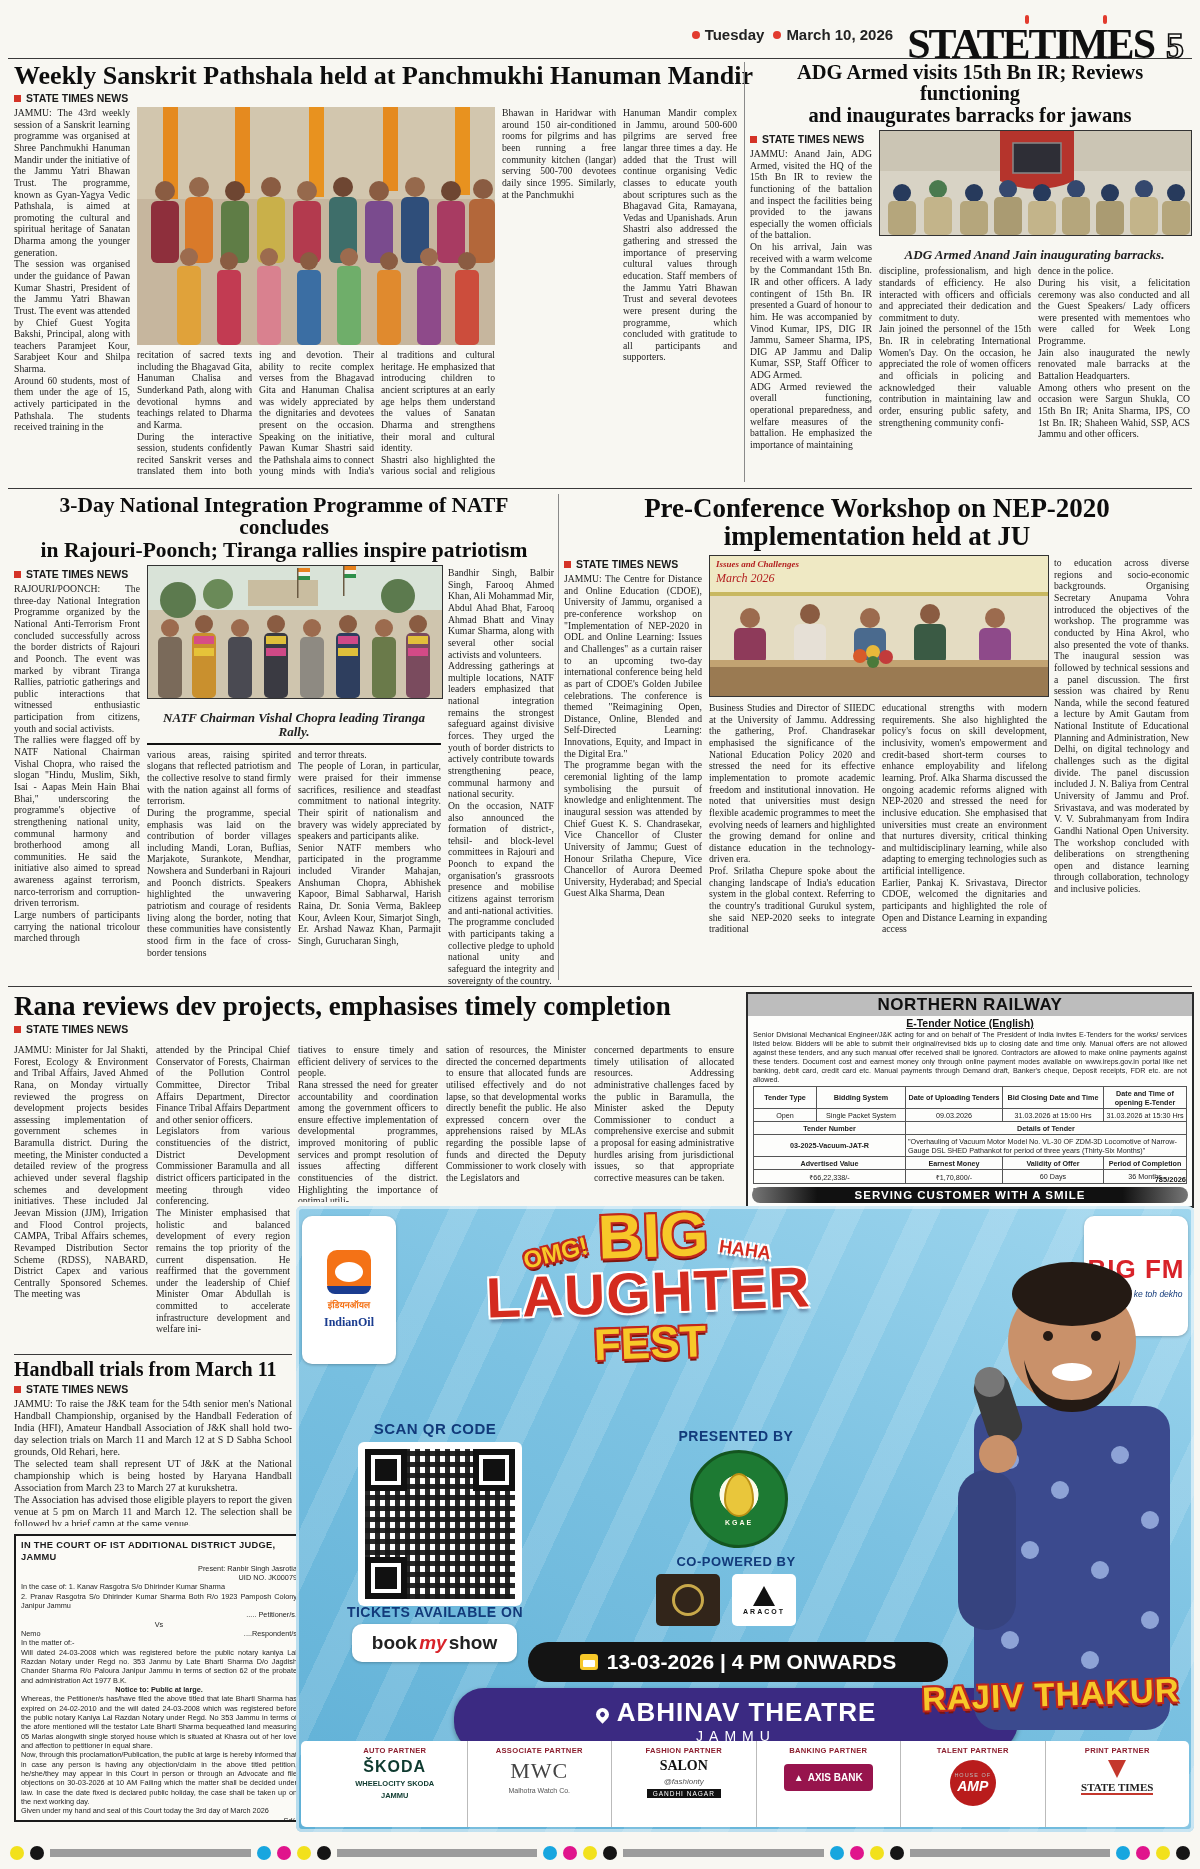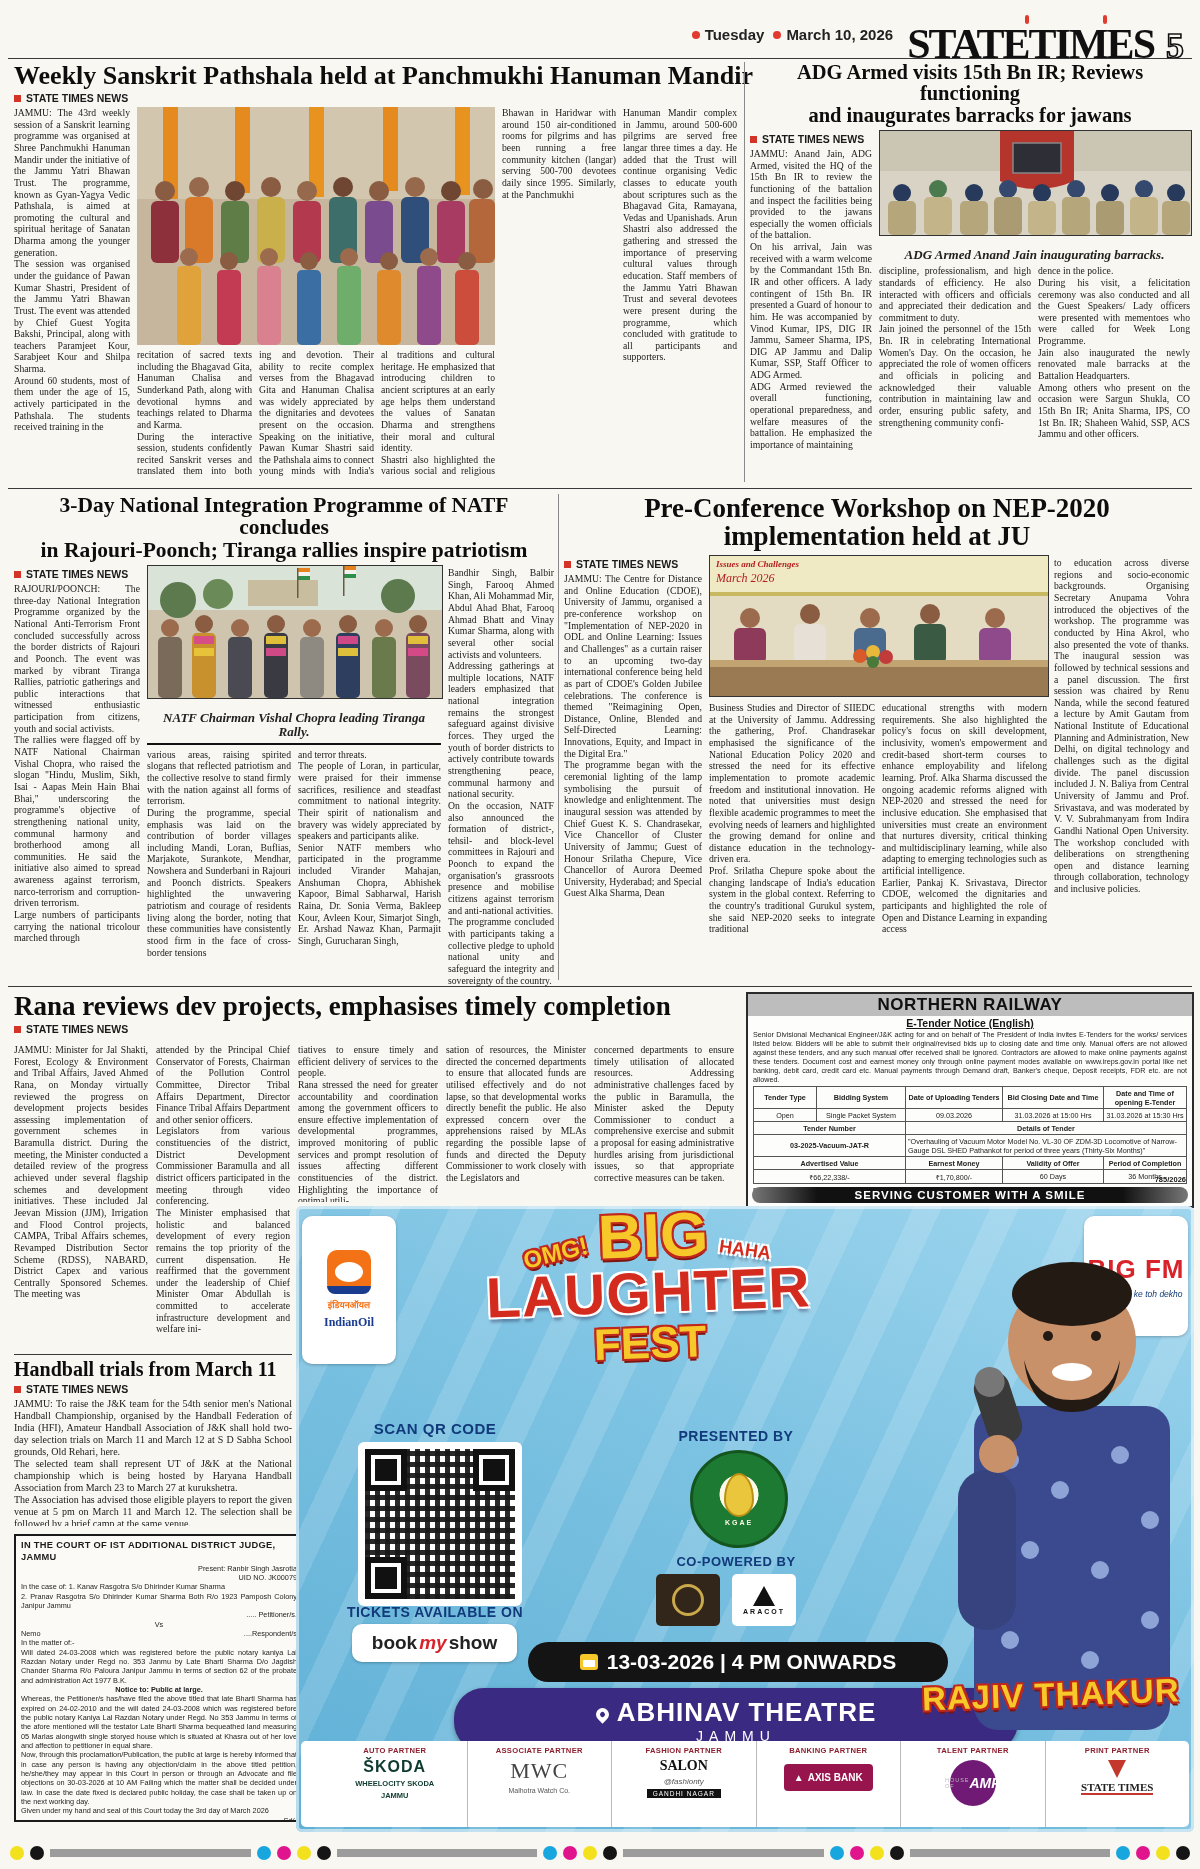--- a/index.html
+++ b/index.html
@@ -562,21 +562,21 @@
         <div style="font-family:'Liberation Serif',serif;font-size:14px;font-weight:bold;color:#111">SALON</div>
         <div style="font-size:8px;color:#555;font-style:italic">@fashionty</div>
         <div style="font-size:6.5px;background:#111;color:#fff;padding:1px 6px;letter-spacing:1px">GANDHI NAGAR</div>
       </div>
       <div class="pcell">
         <div class="plabel">BANKING PARTNER</div>
         <div style="background:#97144d;color:#fff;font-size:10px;font-weight:bold;padding:8px 10px;border-radius:4px;margin-top:6px"><span style="margin-right:4px">▲</span><span>AXIS BANK</span></div>
       </div>
       <div class="pcell">
         <div class="plabel">TALENT PARTNER</div>
-        <div style="width:46px;height:46px;background:#701a75;border-radius:50%;display:flex;flex-direction:row;align-items:center;justify-content:center;margin-top:2px">
+        <div style="width:46px;height:46px;background:#b91c1c;border-radius:50%;display:flex;flex-direction:column;align-items:center;justify-content:center;margin-top:2px">
           <span style="color:#bbb;font-size:5.5px;letter-spacing:1px">HOUSE OF</span>
           <span style="color:#fff;font-size:14px;font-weight:bold;font-style:italic">AMP</span>
         </div>
       </div>
       <div class="pcell">
         <div class="plabel">PRINT PARTNER</div>
         <div style="width:0;height:0;border-left:9px solid transparent;border-right:9px solid transparent;border-top:18px solid #c4372c;margin-top:2px"></div>
         <div style="font-family:'Liberation Serif',serif;font-size:11px;font-weight:bold;color:#222;border-bottom:2px solid #c4372c">STATE TIMES</div>
       </div>
     </div>

